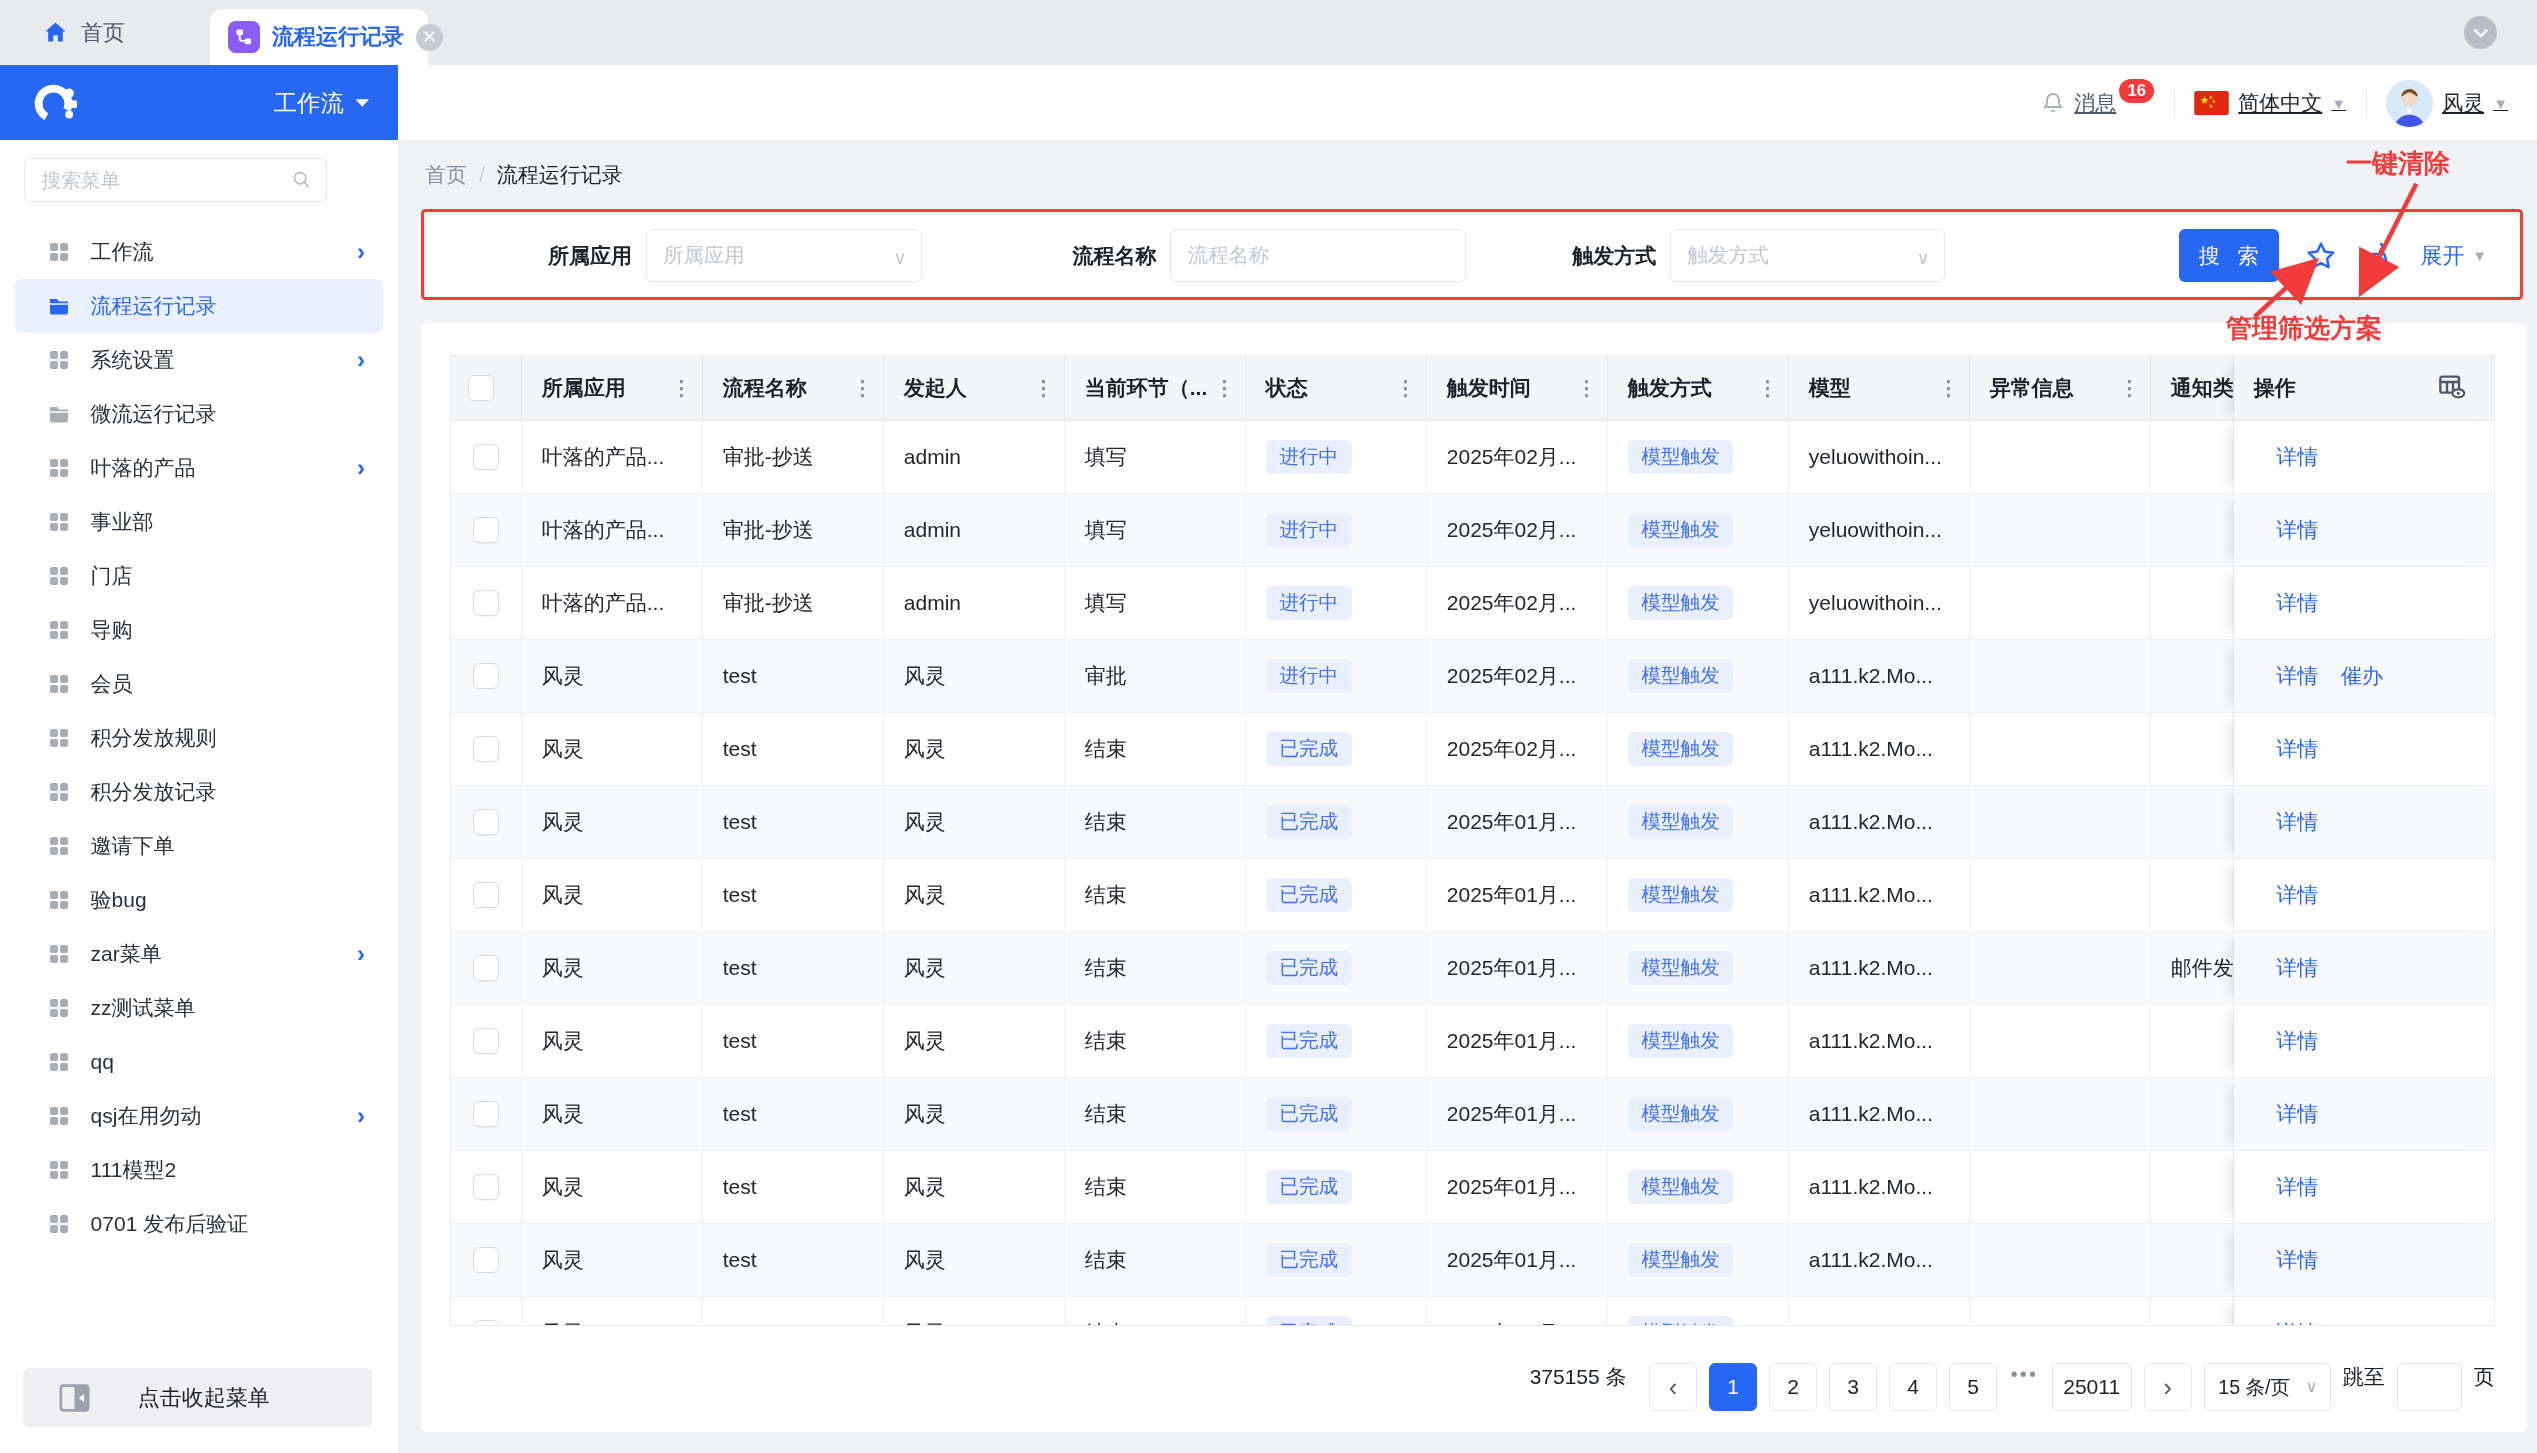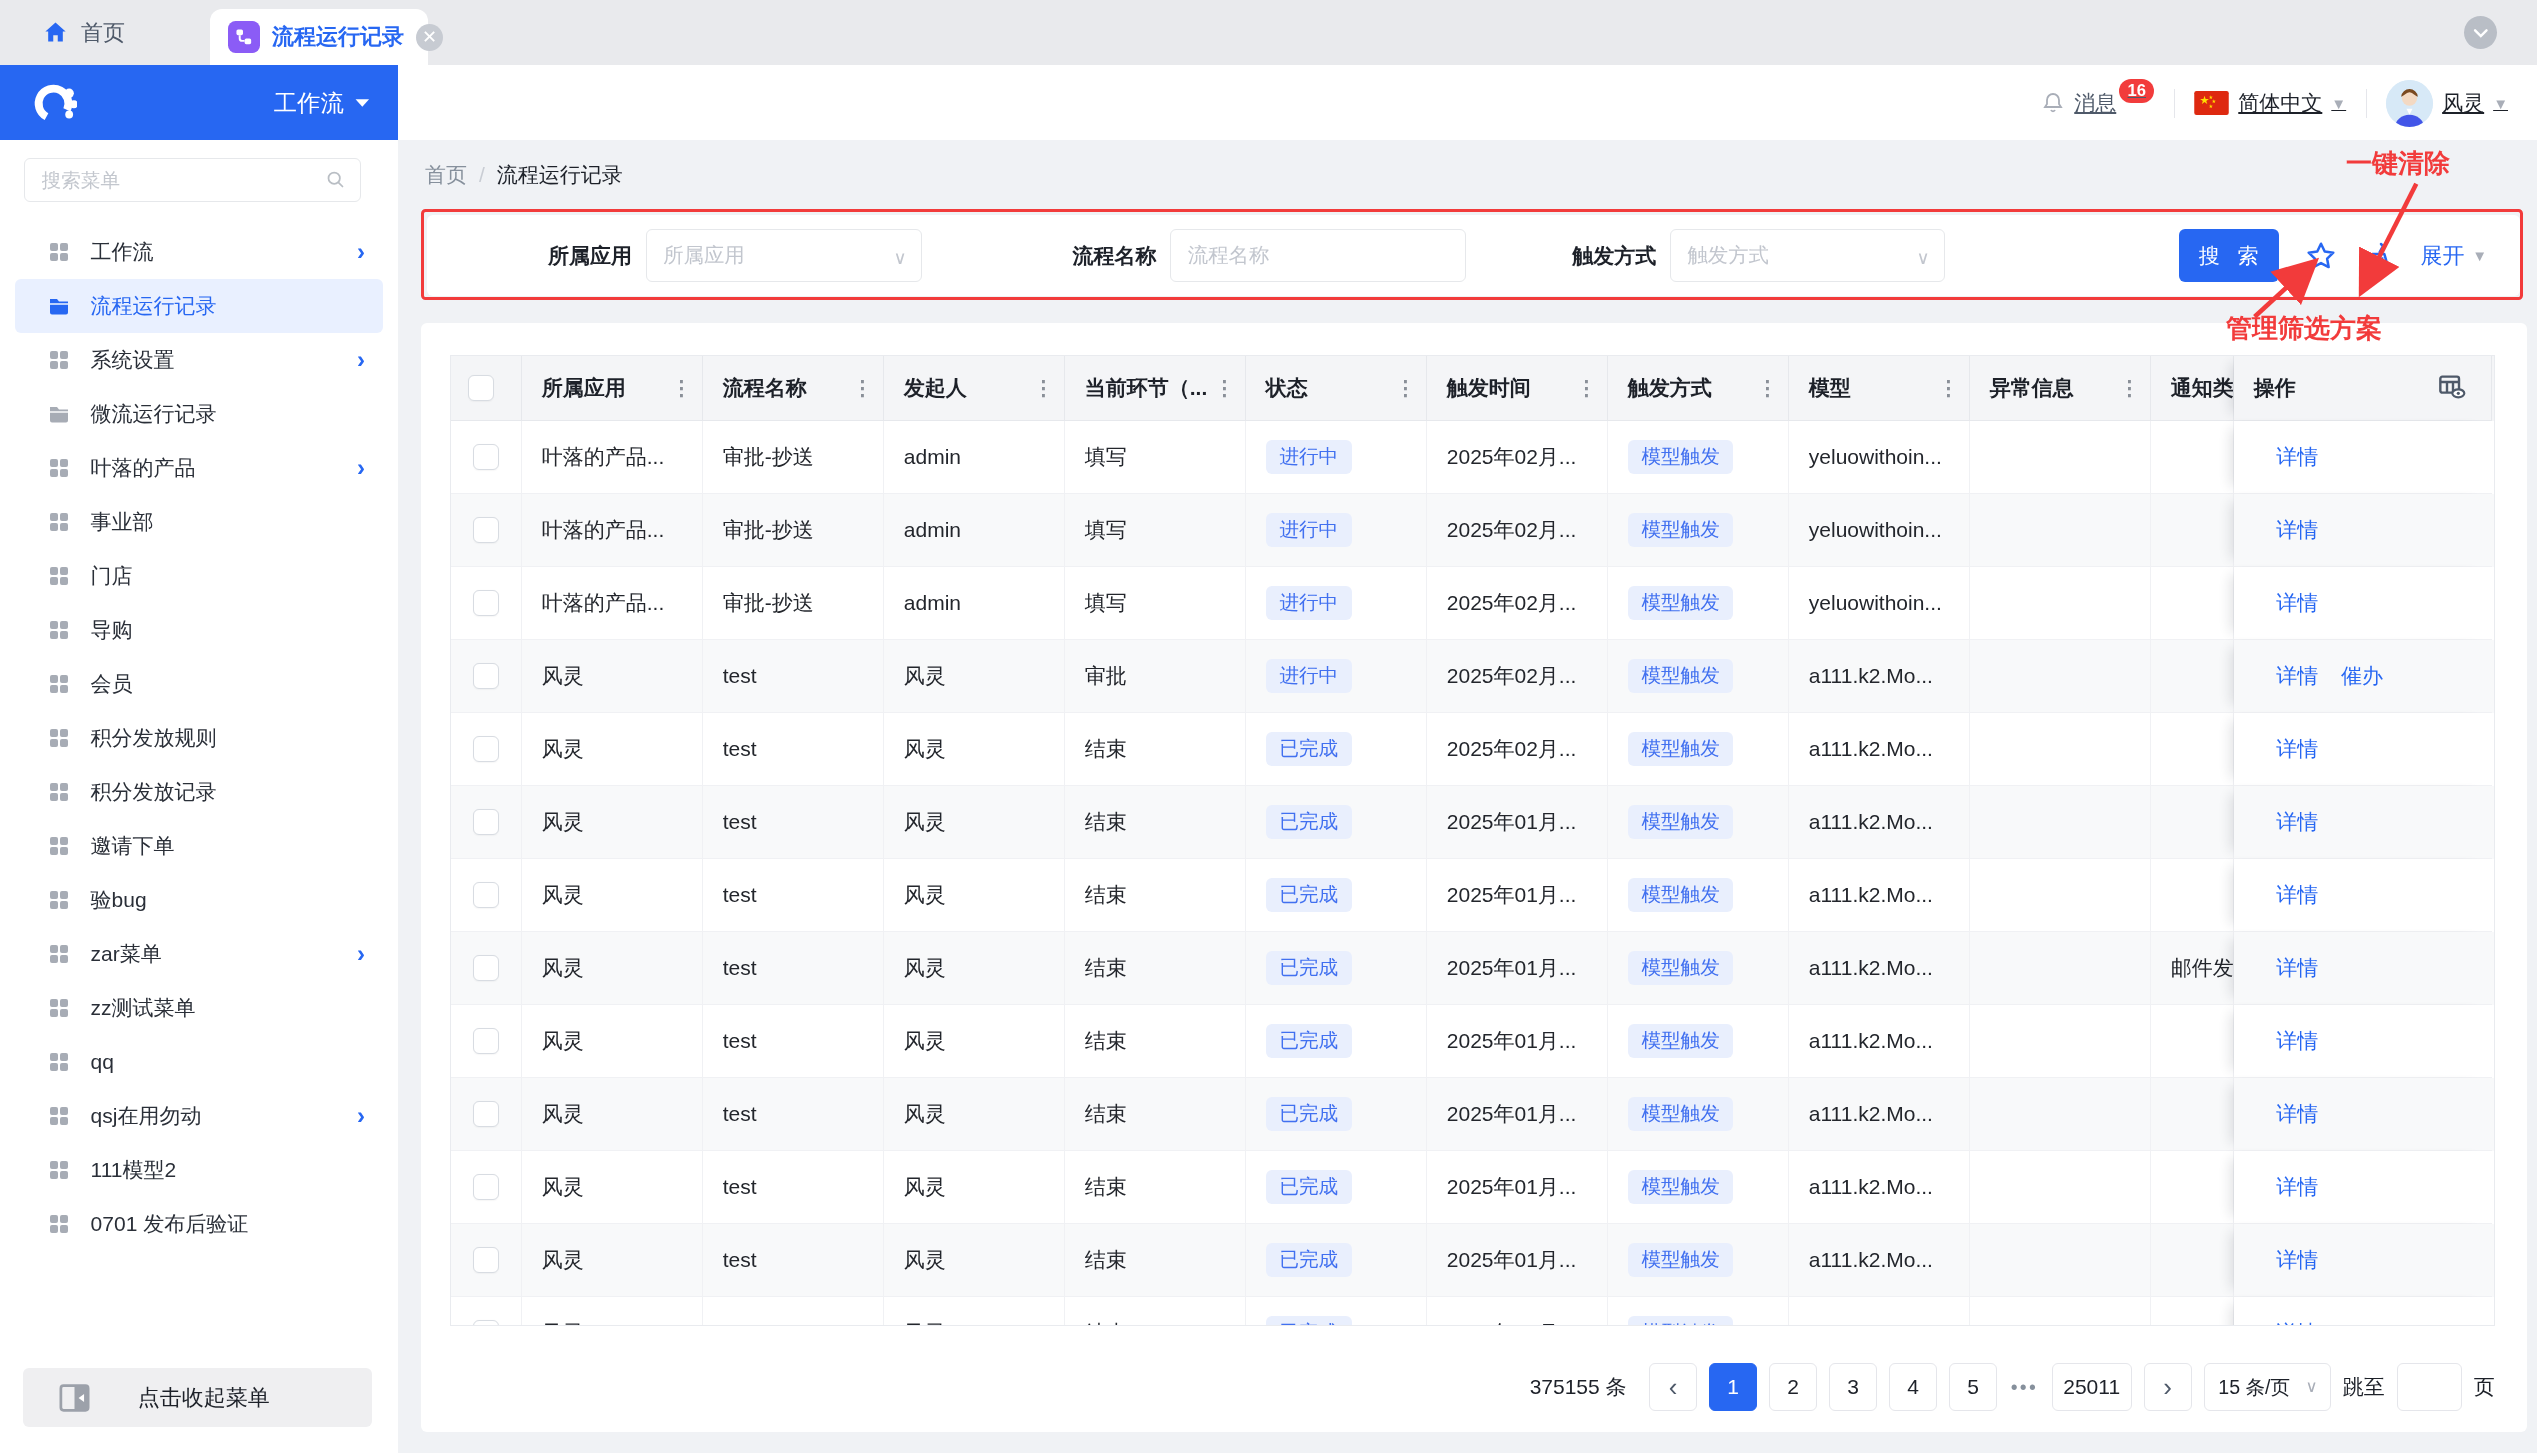--- a/index.html
+++ b/index.html
@@ -21,21 +21,21 @@
   .hdr-right { position:absolute; right:30px; top:0; height:76px; display:flex; align-items:center; gap:19.6px; }
   .hdr-item { display:flex; align-items:center; gap:9px; font-size:21px; color:#4E5969; cursor:pointer;text-decoration:underline; }
   .hdr-item.dark { color:#1D2129; }
   .msg-badge { background:#F23C3C; color:#fff; font-size:16.6px; font-weight:700; border-radius:754px; padding:2.3px 8.3px; position:relative; top:-12px; margin-left:-6px; }
   .hdr-sep { width:0.8px; height:29px; background:#E5E6EB; }
   .avatar { width:47px; height:47px; border-radius:50%; background:#D7E9F7; overflow:hidden; flex:none; }
   .caret { font-size:15px; color:#A9AEB8; }
 
   
   .sidebar { position:absolute; left:0; top:140px; width:398px; height:1313px; background:#FFFFFF; }
-  .menu-search { position:absolute; left:24px; top:18px; width:337px; height:44px; }
+  .menu-search { position:absolute; left:24px; top:18px; width:303px; height:44px; }
   .menu-search input { width:100%; height:100%; border:1.5px solid #E6E8EB; border-radius:6px; font-size:19.6px; padding:0 45px 0 16.6px; color:#1D2129; outline:none; background:#fff; }
   .menu-search input::placeholder { color:#C3C7CE; }
   .menu-search .sicon { position:absolute; right:15px; top:11.3px; }
   .menu-list { position:absolute; left:0; top:85px; width:398px; }
   .menu-item { height:54px; display:flex; align-items:center; padding:0 33px 0 47px; font-size:21px; color:#2A2F38; cursor:pointer; white-space:nowrap; }
   .menu-item .mi-icon { width:24px; height:24px; margin-right:19.6px; flex:none; }
   .menu-item .chev { margin-left:auto; color:#2767F2; font-size:24px; font-weight:700; line-height:1; }
   .menu-item.active { background:#E9F0FF; border-radius:6px; margin:0 15px; padding:0 18px 0 32px; color:#2767F2; font-weight:500; }
   .side-footer { position:absolute; left:22.7px; bottom:26px; width:349px; height:59px; background:#EFEFF1; border-radius:6px; display:flex; align-items:center; padding-left:35px; cursor:pointer; }
   .side-footer .label { font-size:22px; color:#1D2129; margin-left:47px; }
@@ -78,21 +78,21 @@
   .cell.cb { justify-content:center; padding-left:0; }
   .checkbox { width:26px; height:26px; border:1.5px solid #D8DCE2; border-radius:6px; background:#fff; box-shadow:0 0.8px 1.5px rgba(0,0,0,.04); cursor:pointer; }
   .badge { background:#E9EFFD; color:#4170F0; font-size:19.6px; border-radius:6px; padding:6.8px 13.6px; line-height:1; }
   .ops { padding-left:42px; gap:22.7px; position:relative; z-index:2; box-shadow:-10.6px 0 12px -7.6px rgba(30,36,50,.14); border-right:none; }
   .tbody .ops { background:#fff; }
   .tbody .zebra .ops { background:#F8F9FA; }
   .oplink { color:#2767F2; cursor:pointer; }
   .colcfg { margin-left:auto; margin-right:13.6px; cursor:pointer; }
 
   
-  .pager { position:absolute; right:32px; bottom:21px; height:48px; display:flex; align-items:center; gap:12px; }
+  .pager { position:absolute; right:32px; bottom:21px; height:48px; display:flex; align-items:flex-start; gap:12px; }
   .pg-total { font-size:21px; color:#1D2129; margin-right:10.6px; }
   .pg-btn { min-width:48px; height:48px; border:1.5px solid #E5E6EB; border-radius:6px; background:#fff; display:flex; align-items:center; justify-content:center; font-size:21px; color:#1D2129; cursor:pointer; padding:0 10.6px; }
   .pg-btn.nav { font-size:26px; color:#4E5969; padding:0; }
   .pg-btn.current { background:#2767F2; border-color:#2767F2; color:#fff; }
   .pg-ell { color:#86909C; font-size:19.6px; letter-spacing:2.3px; margin:0 1.5px; }
   .pg-size { width:127px; height:48px; border:1.5px solid #E5E6EB; border-radius:6px; background:#fff; display:flex; align-items:center; justify-content:space-between; padding:0 12px 0 13.6px; font-size:19.6px; color:#1D2129; cursor:pointer; }
   .pg-size .dchev { color:#A9AEB8; font-size:16.6px; }
   .pg-jump { font-size:21px; color:#1D2129; }
   .pg-input { width:65px; height:48px; border:1.5px solid #E5E6EB; border-radius:6px; background:#fff; font-size:21px; text-align:center; outline:none; }
 </style>

